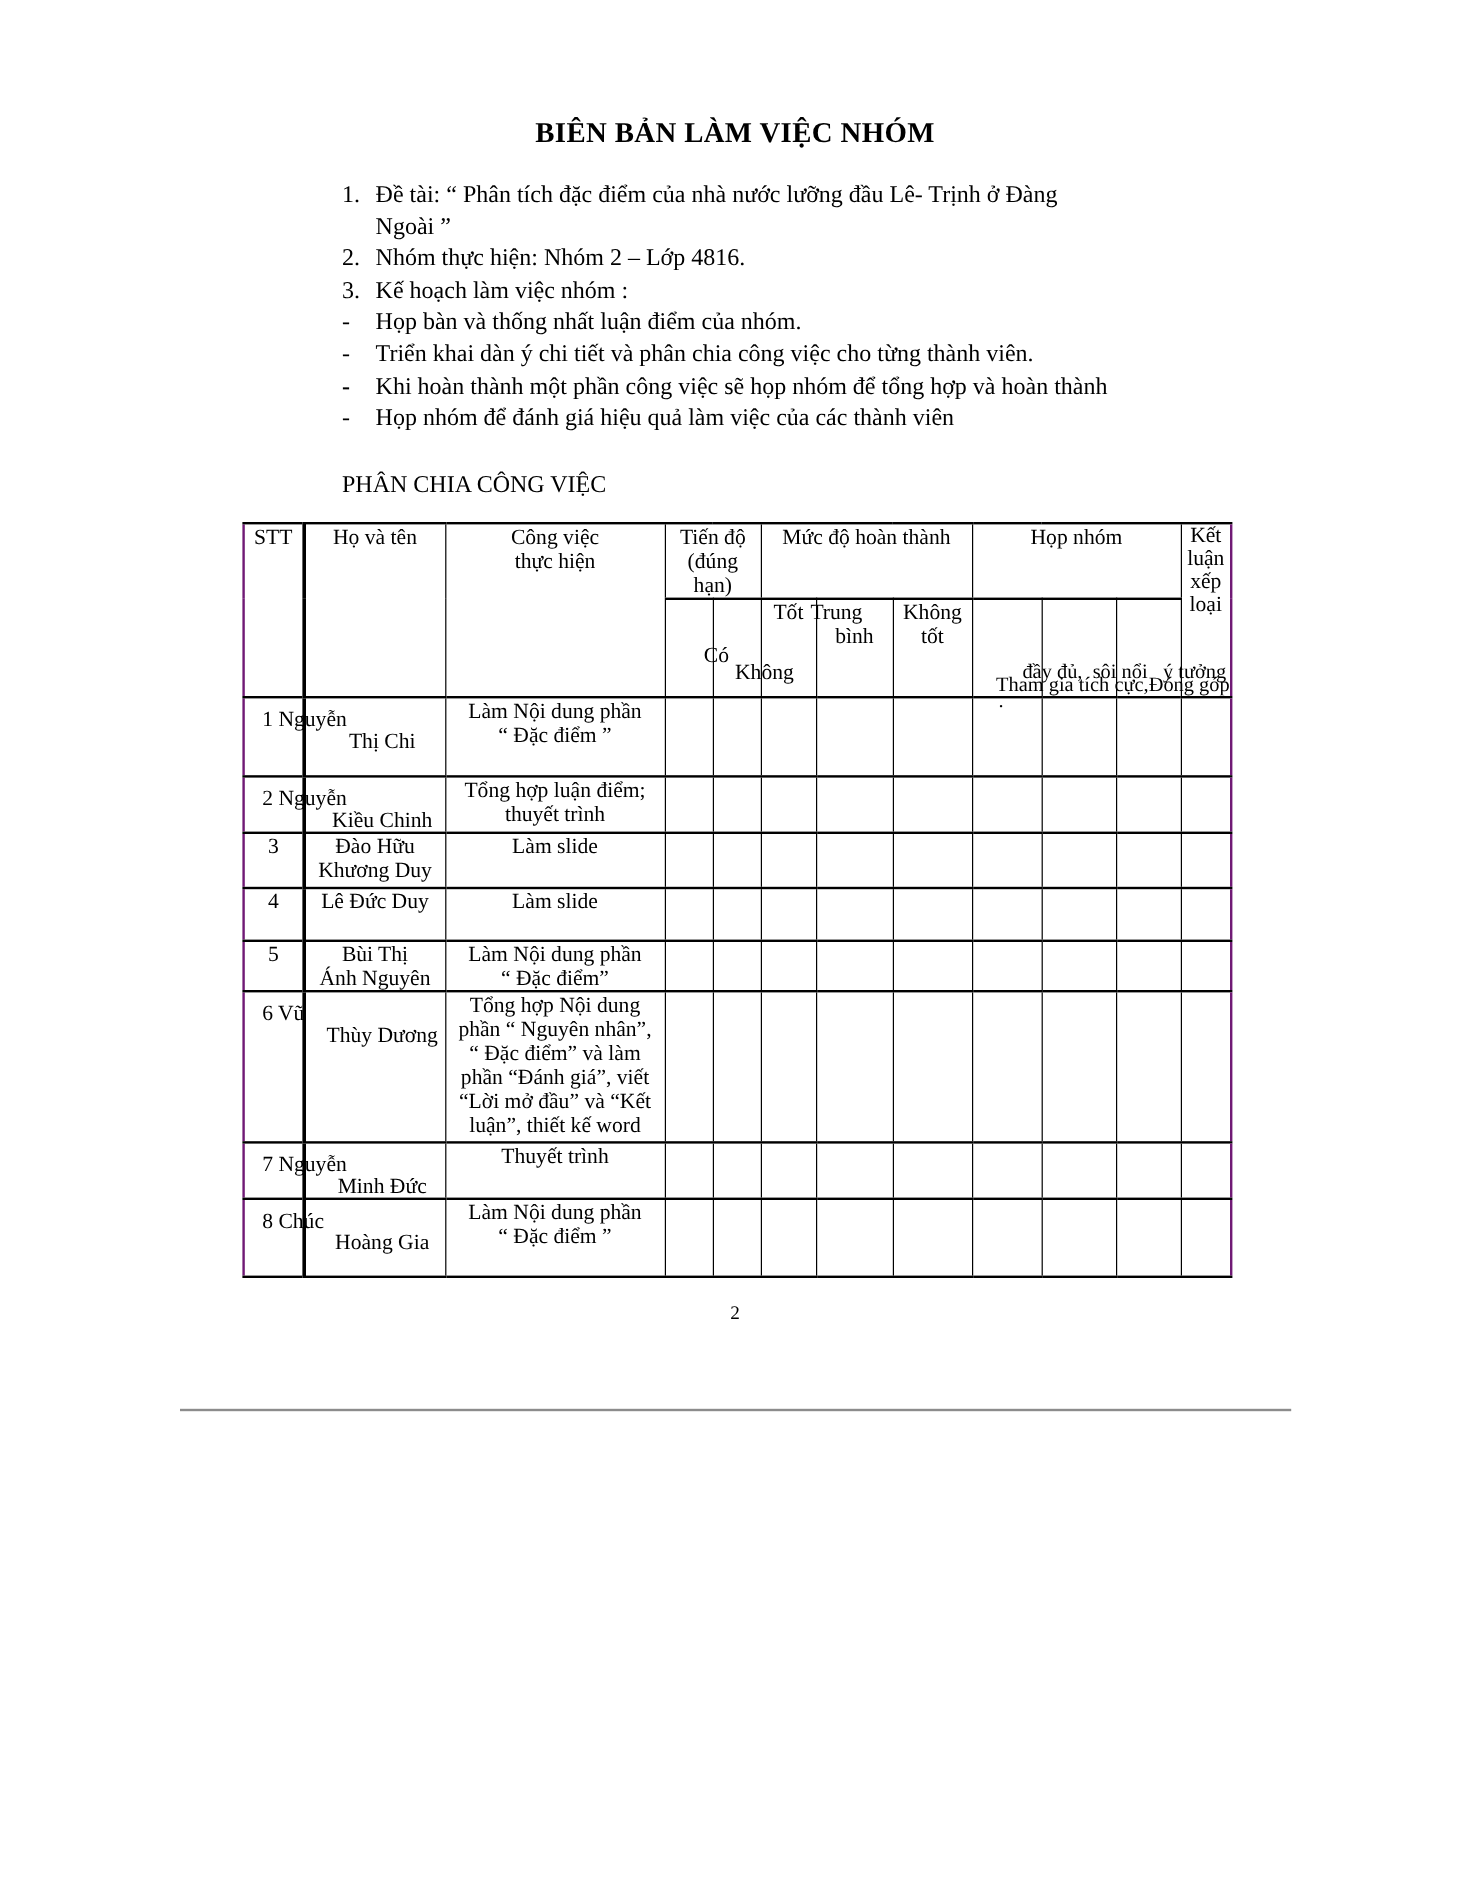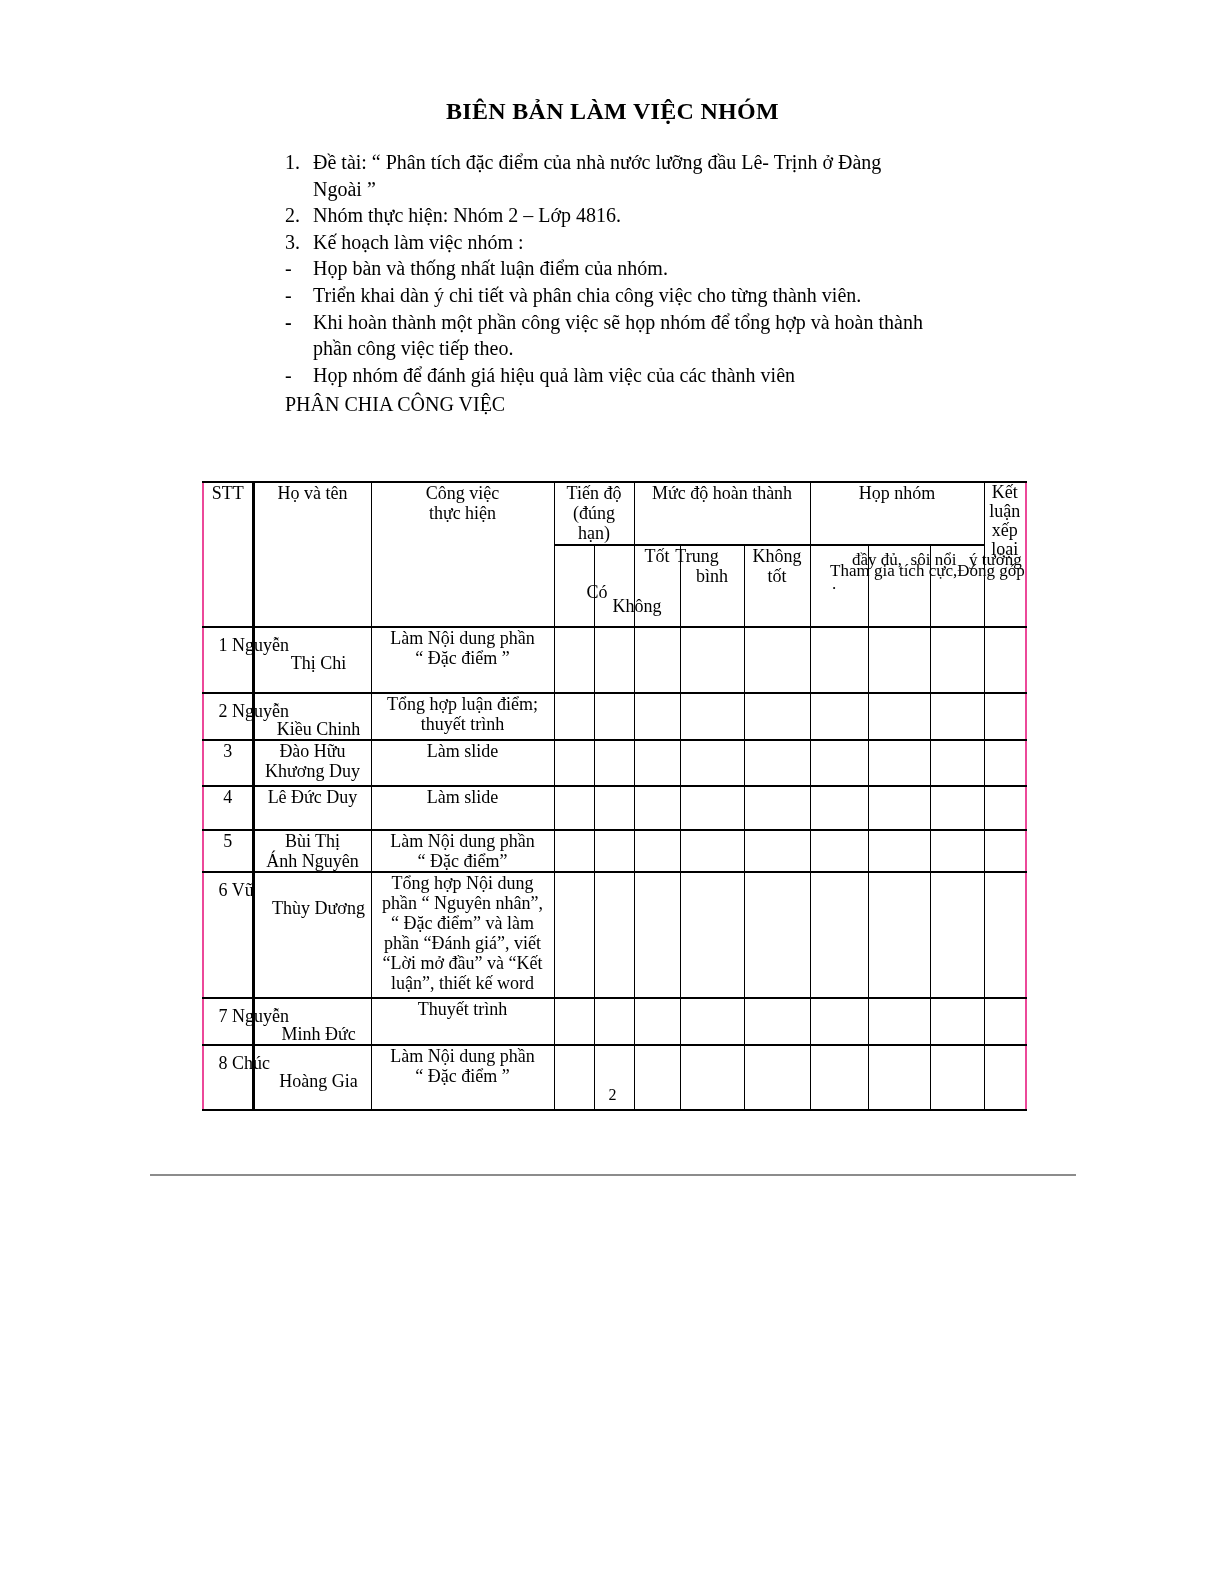--- a/index.html
+++ b/index.html
@@ -12,21 +12,21 @@
   .intro{position:absolute;left:285px;top:149px;width:690px;font-size:20px;line-height:26.6px;}
   .li{display:flex;}
   .mk{flex:0 0 28px;width:28px;}
   .mk.b{font-weight:bold;}
   .tx{flex:1;}
   .ln{display:block;}
 
   .heading{position:absolute;left:285px;top:393px;font-size:20px;}
 
   .tblwrap{position:absolute;left:202px;top:435px;width:826px;height:641px;}
-  table.t{border-collapse:collapse;table-layout:fixed;width:823px;border:2px solid #ec4899;margin-top:46px;}
+  table.t{border-collapse:collapse;table-layout:fixed;width:823px;border:2px solid #701a75;}
   .t td{border:1px solid #000;border-top-width:2px;border-bottom-width:2px;
         padding:0;vertical-align:top;text-align:center;font-size:18px;line-height:20px;overflow:visible;}
   .t td.nml{border-left:3px solid #000;}
   .pt2{padding-top:2px;}
   .pt3{padding-top:3px;}
   .pt20{padding-top:20px;}
   .tiendo .ln{line-height:20px;}
   .kl .ln{line-height:19px;}
   .rel{position:relative;}
   .co{position:absolute;left:32px;top:36px;}
@@ -78,21 +78,20 @@
     <div class="li">
       <span class="mk">-</span>
       <span class="tx">
         <span class="ln">Triển khai dàn ý chi tiết và phân chia công việc cho từng thành viên.</span>
       </span>
     </div>
     <div class="li">
       <span class="mk b">-</span>
       <span class="tx">
         <span class="ln">Khi hoàn thành một phần công việc sẽ họp nhóm để tổng hợp và hoàn thành</span>
-        <span class="ln">phần công việc tiếp theo.</span>
       </span>
     </div>
     <div class="li">
       <span class="mk">-</span>
       <span class="tx">
         <span class="ln">Họp nhóm để đánh giá hiệu quả làm việc của các thành viên</span>
       </span>
     </div>
   </div>
 

